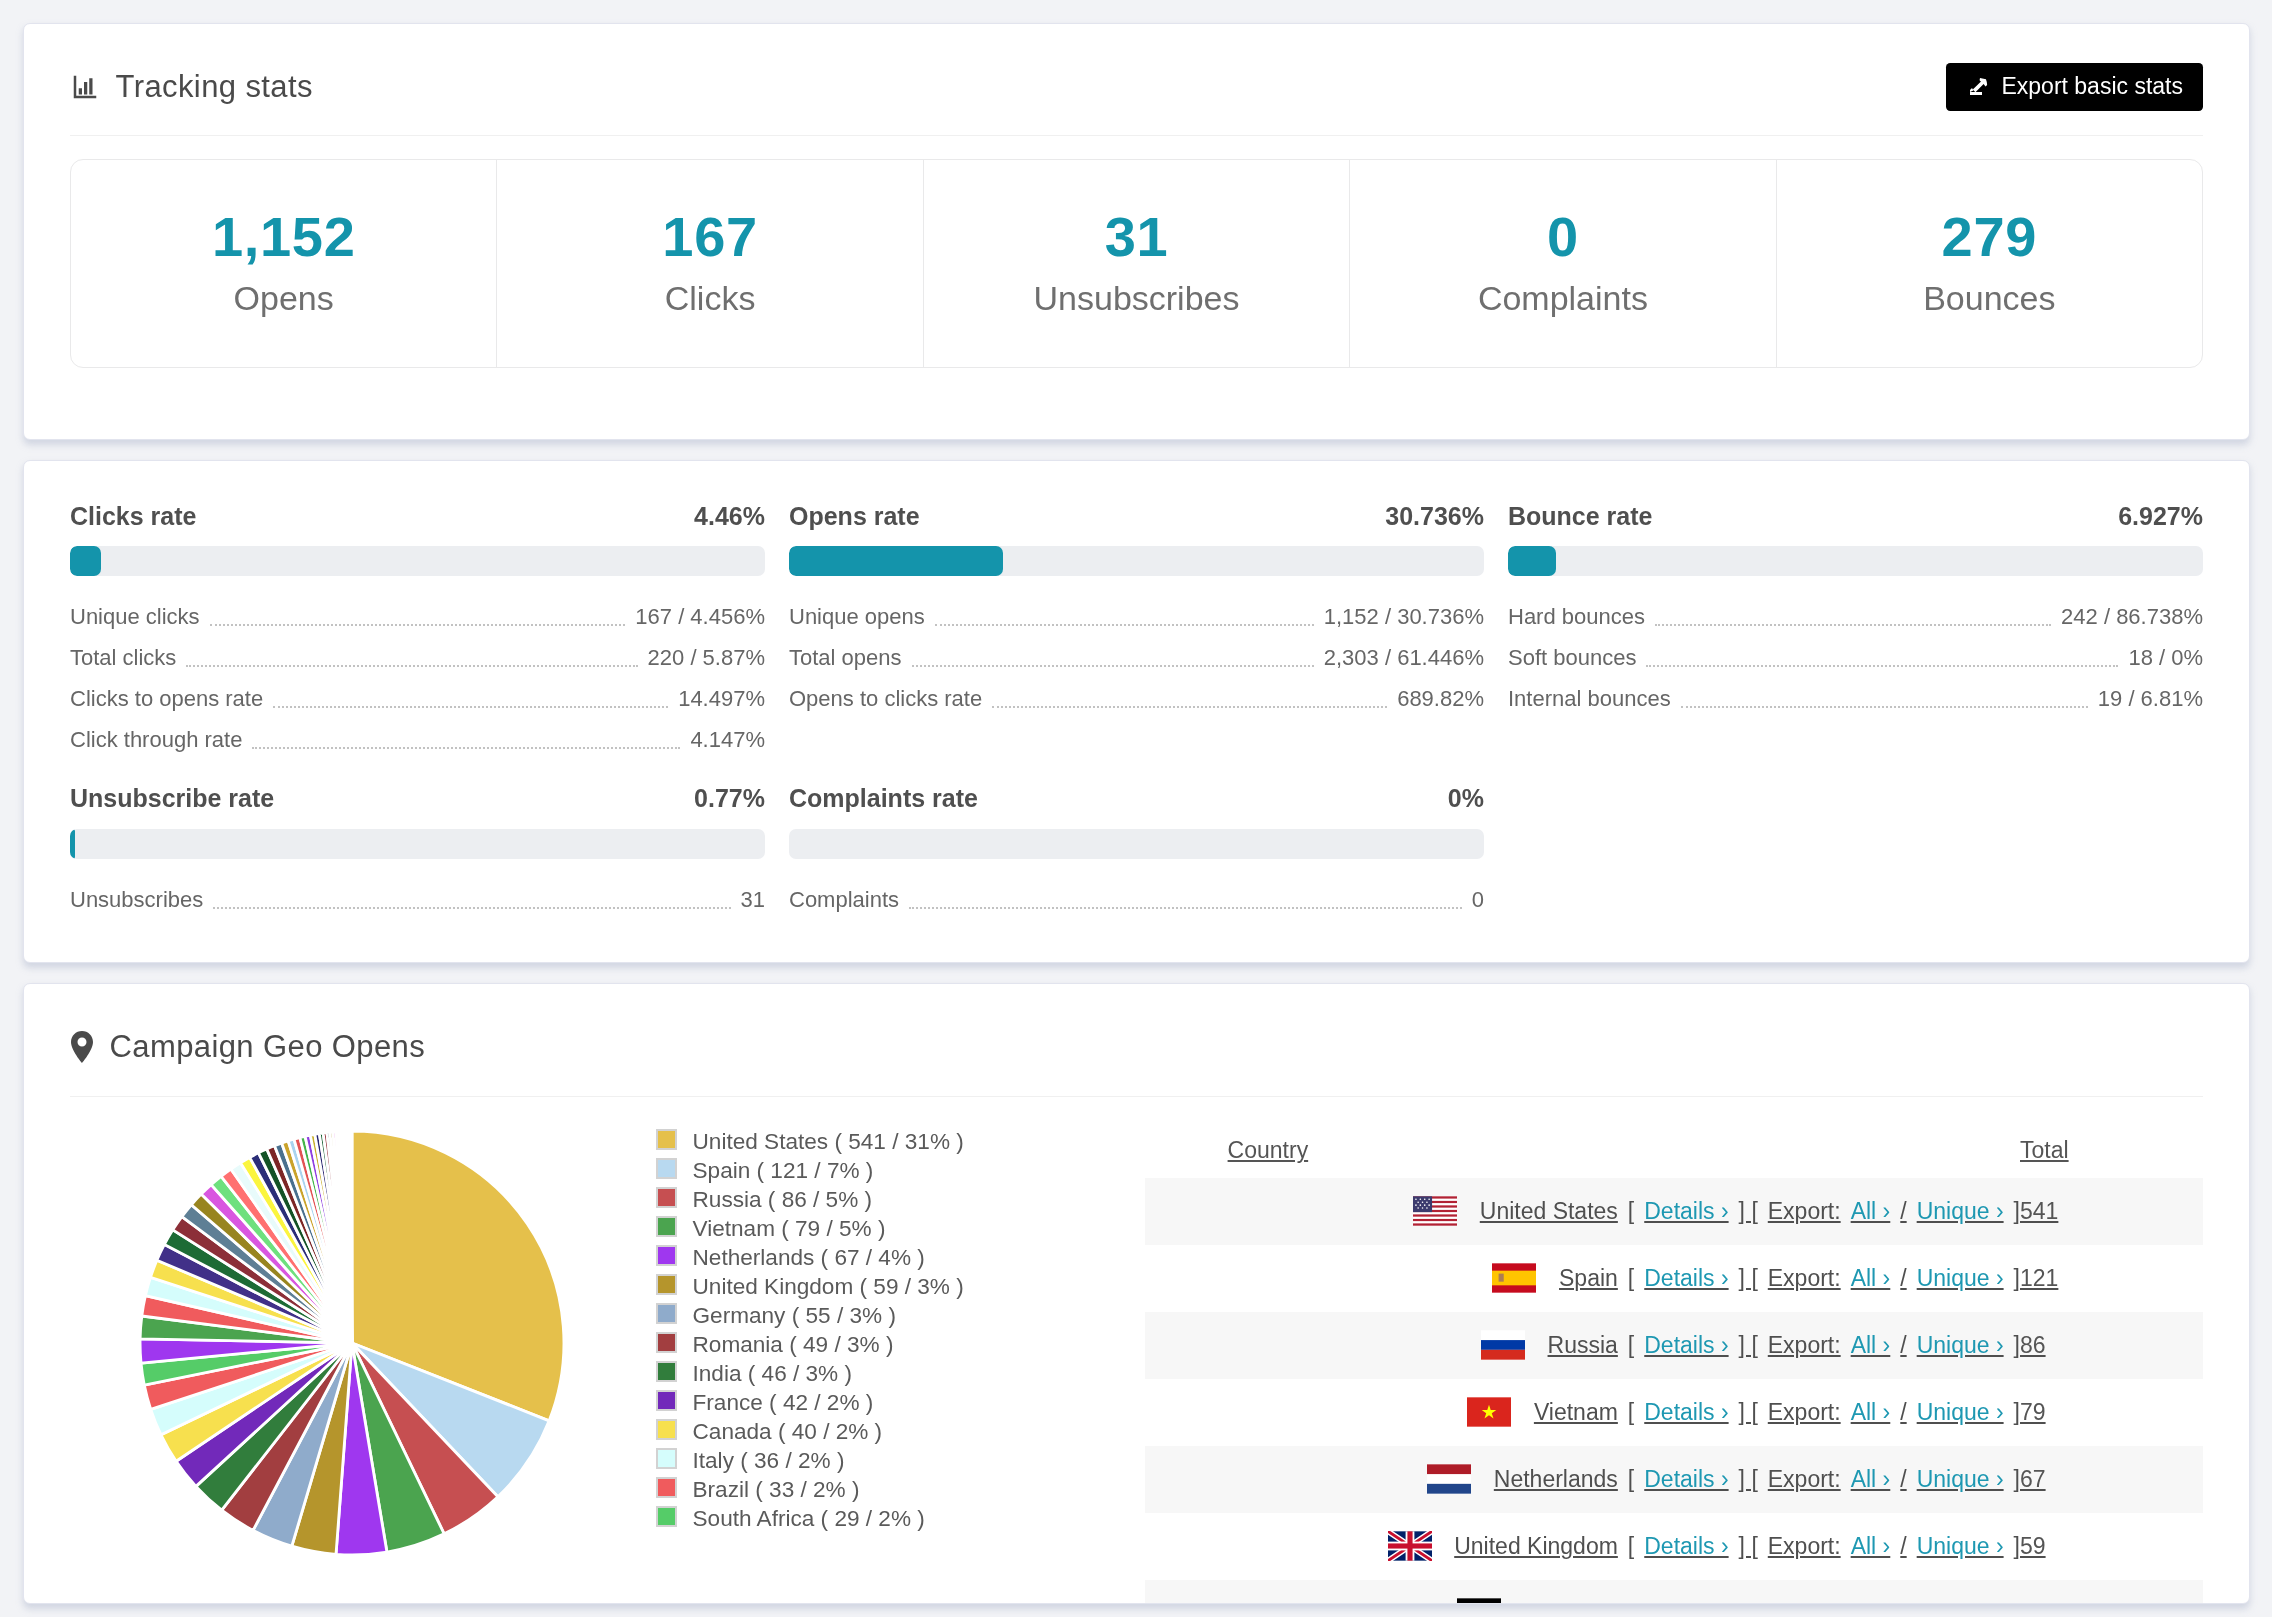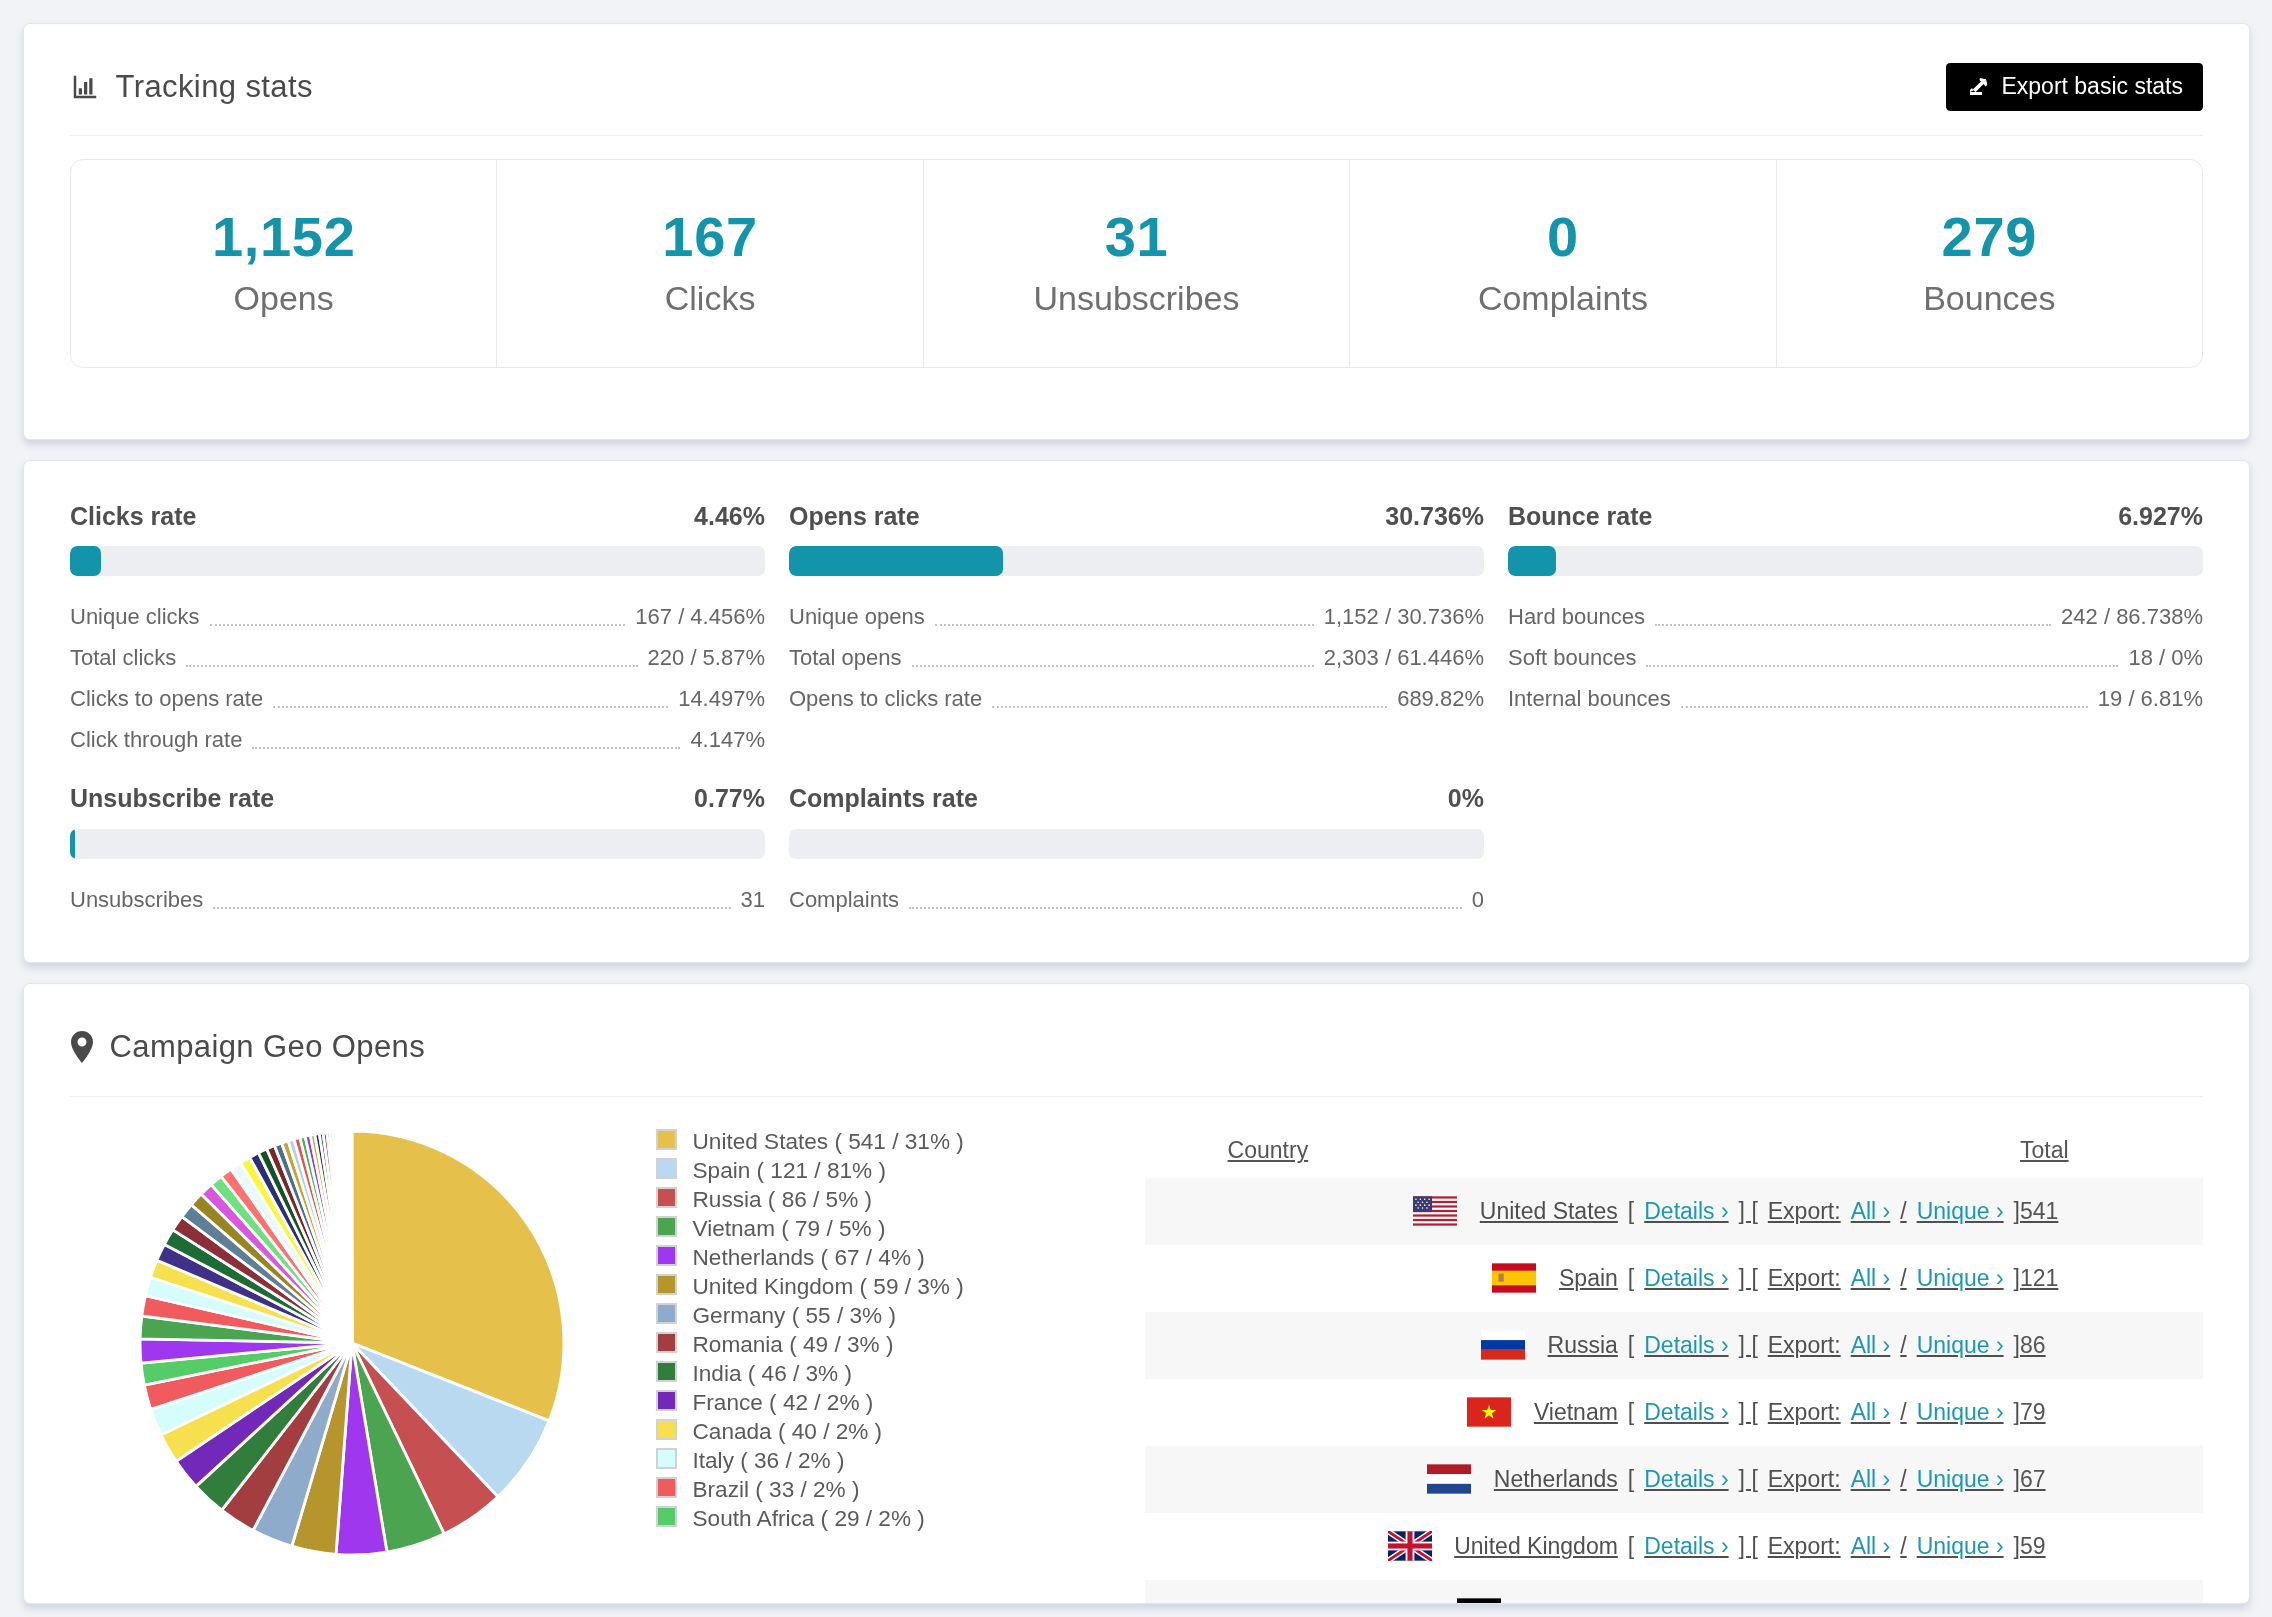--- a/index.html
+++ b/index.html
@@ -317,21 +317,21 @@
           <path d="M310,310 L307.84,10.01 A300,300 0 0 1 308.92,10.00 Z" fill="#b5def5" stroke="#ffffff" stroke-width="4"></path>
           <path d="M310,310 L308.92,10.00 A300,300 0 0 1 310.00,10.00 Z" fill="#ef5d5d" stroke="#ffffff" stroke-width="4"></path>
         </svg></div>
     <div class="legend" id="legend">
         <div class="legend-item">
           <span class="legend-chip" style="background: rgb(229, 192, 75);"></span>
           <span class="legend-text">United States ( 541 / 31% )</span>
         </div>
         <div class="legend-item">
           <span class="legend-chip" style="background: rgb(184, 217, 240);"></span>
-          <span class="legend-text">Spain ( 121 / 81% )</span>
+          <span class="legend-text">Spain ( 121 / 7% )</span>
         </div>
         <div class="legend-item">
           <span class="legend-chip" style="background: rgb(198, 79, 81);"></span>
           <span class="legend-text">Russia ( 86 / 5% )</span>
         </div>
         <div class="legend-item">
           <span class="legend-chip" style="background: rgb(75, 164, 79);"></span>
           <span class="legend-text">Vietnam ( 79 / 5% )</span>
         </div>
         <div class="legend-item">

